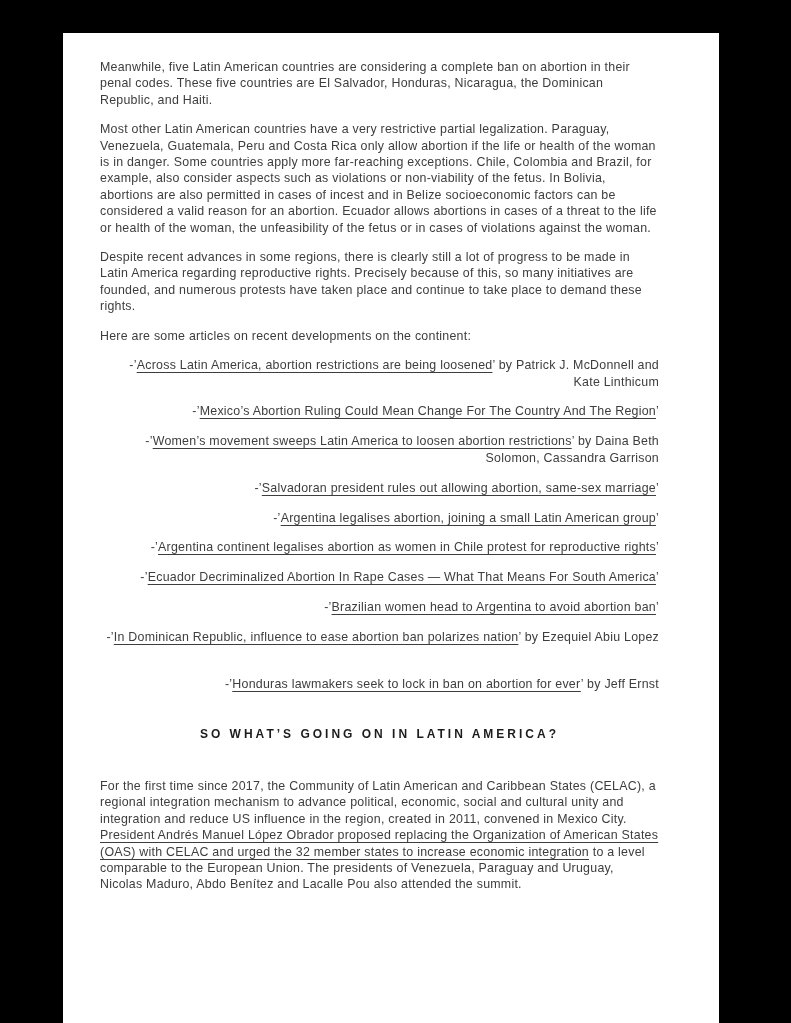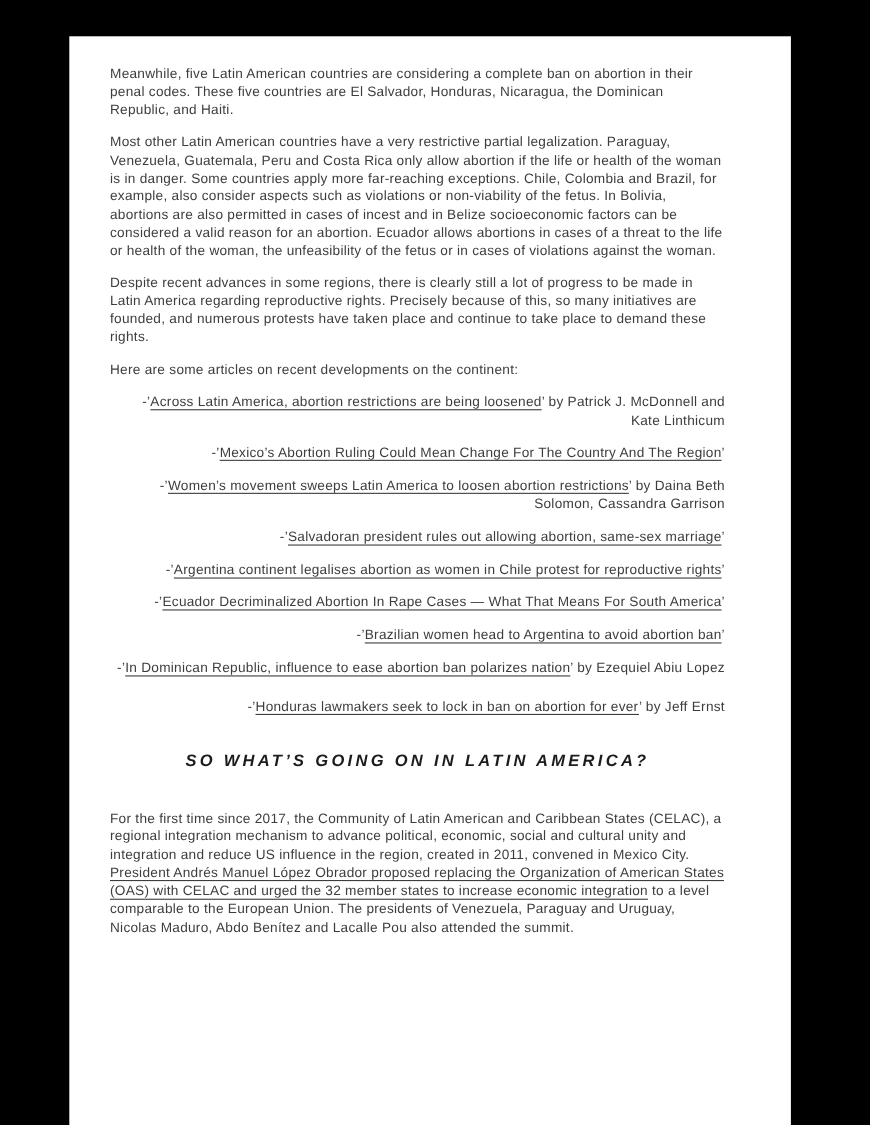--- a/index.html
+++ b/index.html
@@ -28,53 +28,53 @@
     padding: 26px 60px 40px 37px;
   }
   p {
     margin: 0 0 13px 0;
     font-size: 12.4px;
     line-height: 16.4px;
     letter-spacing: 0.25px;
     color: #3d3d3d;
   }
   .article { margin: 0 0 13.5px 0; text-align: right; }
-  .article.gap-before { margin-top: 18px; }
+  .article.gap-before { margin-top: 30px; }
   .doc-link {
     color: inherit;
     text-decoration: underline;
     text-underline-offset: 2.5px;
     text-decoration-thickness: 1px;
     cursor: pointer;
   }
   h2.section-heading {
     margin: 31px 0 33px 0;
-    font-size: 15px;
+    font-size: 12px;
     line-height: 22px;
     font-weight: bold;
     letter-spacing: 3px;
     text-align: center;
     color: #1c1c1c;
-    font-style: italic;
   }
 </style>
 </head>
 <body>
 
 <div class="stage">
   <div class="page">
     <p>Meanwhile, five Latin American countries are considering a complete ban on abortion in their penal codes. These five countries are El Salvador, Honduras, Nicaragua, the Dominican Republic, and Haiti.</p>
     <p>Most other Latin American countries have a very restrictive partial legalization. Paraguay, Venezuela, Guatemala, Peru and Costa Rica only allow abortion if the life or health of the woman is in danger. Some countries apply more far-reaching exceptions. Chile, Colombia and Brazil, for example, also consider aspects such as violations or non-viability of the fetus. In Bolivia, abortions are also permitted in cases of incest and in Belize socioeconomic factors can be considered a valid reason for an abortion. Ecuador allows abortions in cases of a threat to the life or health of the woman, the unfeasibility of the fetus or in cases of violations against the woman.</p>
     <p>Despite recent advances in some regions, there is clearly still a lot of progress to be made in Latin America regarding reproductive rights. Precisely because of this, so many initiatives are founded, and numerous protests have taken place and continue to take place to demand these rights.</p>
     <p>Here are some articles on recent developments on the continent:</p>
     <div id="article-list">
         <p class="article"><span>-’</span><a class="doc-link">Across Latin America, abortion restrictions are being loosened</a><span>’</span><span> by Patrick J. McDonnell and Kate Linthicum</span></p>
         <p class="article"><span>-’</span><a class="doc-link">Mexico’s Abortion Ruling Could Mean Change For The Country And The Region</a><span>’</span></p>
         <p class="article"><span>-’</span><a class="doc-link">Women’s movement sweeps Latin America to loosen abortion restrictions</a><span>’</span><span> by Daina Beth Solomon, Cassandra Garrison</span></p>
         <p class="article"><span>-’</span><a class="doc-link">Salvadoran president rules out allowing abortion, same-sex marriage</a><span>’</span></p>
+        <p class="article"><span>-’</span><a class="doc-link">Argentina legalises abortion, joining a small Latin American group</a><span>’</span></p>
         <p class="article"><span>-’</span><a class="doc-link">Argentina continent legalises abortion as women in Chile protest for reproductive rights</a><span>’</span></p>
         <p class="article"><span>-’</span><a class="doc-link">Ecuador Decriminalized Abortion In Rape Cases — What That Means For South America</a><span>’</span></p>
         <p class="article"><span>-’</span><a class="doc-link">Brazilian women head to Argentina to avoid abortion ban</a><span>’</span></p>
         <p class="article"><span>-’</span><a class="doc-link">In Dominican Republic, influence to ease abortion ban polarizes nation</a><span>’</span><span> by Ezequiel Abiu Lopez</span></p>
         <p class="article gap-before"><span>-’</span><a class="doc-link">Honduras lawmakers seek to lock in ban on abortion for ever</a><span>’</span><span> by Jeff Ernst</span></p>
       </div>
     <h2 class="section-heading">SO WHAT’S GOING ON IN LATIN AMERICA?</h2>
     <p id="closing-paragraph"><span>For the first time since 2017, the Community of Latin American and Caribbean States (CELAC), a regional integration mechanism to advance political, economic, social and cultural unity and integration and reduce US influence in the region, created in 2011, convened in Mexico City. </span><a class="doc-link">President Andrés Manuel López Obrador proposed replacing the Organization of American States (OAS) with CELAC and urged the 32 member states to increase economic integration</a><span> to a level comparable to the European Union. The presidents of Venezuela, Paraguay and Uruguay, Nicolas Maduro, Abdo Benítez and Lacalle Pou also attended the summit.</span></p>
   </div>
 </div>

